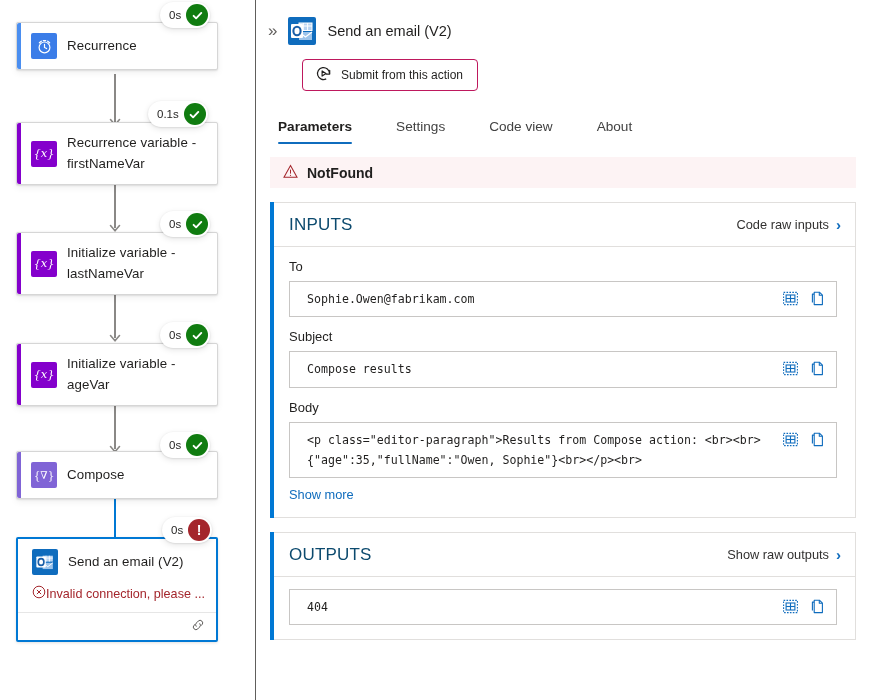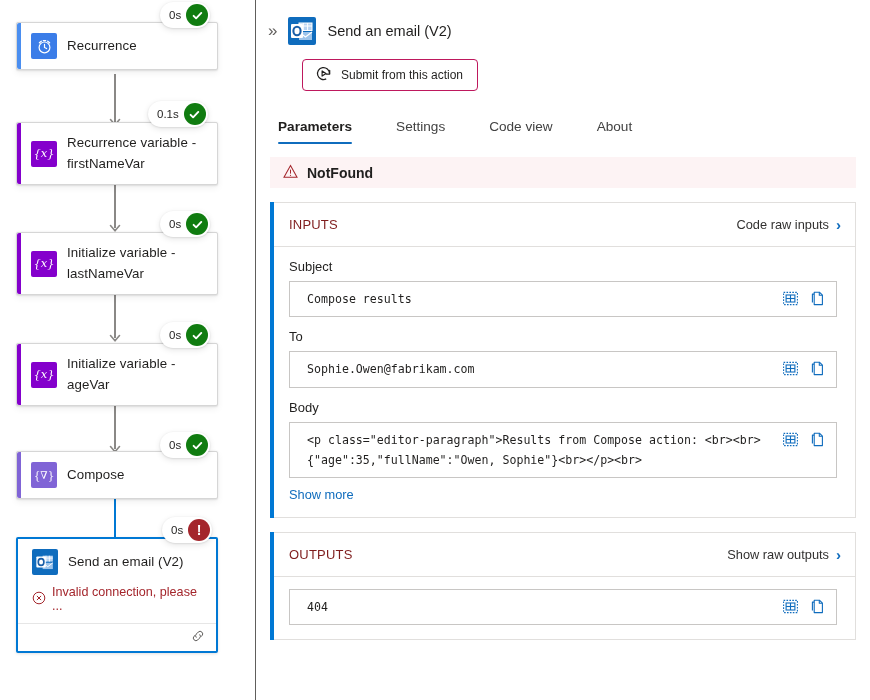--- a/index.html
+++ b/index.html
@@ -39,21 +39,21 @@
   .node-main { display: flex; align-items: center; padding: 10px 8px 10px 14px; gap: 10px; min-height: 42px; }
   .node-icon {
     flex: 0 0 26px; width: 26px; height: 26px; border-radius: 2px;
     display: flex; align-items: center; justify-content: center;
     color: #fff; font-size: 12px; line-height: 1;
   }
   .node-title { font-size: 13.3px; color: #201f1e; line-height: 1.55; letter-spacing: .1px; }
 
   .node.selected { border: 2px solid #0078d4; box-shadow: 0 1px 3px rgba(0,0,0,.12); }
   .node-error-row {
-    display: flex; align-items: center; gap: 6px;
+    display: flex; align-items: center; 
     padding: 0px 10px 10px 14px; font-size: 12.6px; color: #a4262c;
   }
   .node-footer {
     border-top: 1px solid #e6e6e6; height: 28px;
     display: flex; align-items: center; justify-content: flex-end; padding-right: 10px;
   }
 
   
   .badge {
     position: absolute; z-index: 6;
@@ -114,21 +114,21 @@
     position: relative;
   }
   .card::before {
     content: ""; position: absolute; left: -1px; top: -1px; bottom: -1px; width: 4px;
     background: #0078d4;
   }
   .card-head {
     display: flex; align-items: center; justify-content: space-between;
     height: 44px; padding: 0 14px 0 18px; border-bottom: 1px solid #e1dfdd;
   }
-  .card-head-title { font-size: 13px; color: #7f1d1d; letter-spacing: .2px; }
+  .card-head-title { font-size: 17px; color: #0c4a6e; letter-spacing: .2px; }
   .card-head-link {
     display: flex; align-items: center; gap: 7px;
     font-size: 12.8px; color: #323130; cursor: pointer;
   }
   .chev { color: #0f6cbd; font-size: 15px; font-weight: bold; line-height: 1; }
 
   .card-body { padding: 12px 18px 14px 18px; }
   .field { margin-bottom: 12px; }
   .field:last-child { margin-bottom: 0; }
   .field-label { font-size: 13px; color: #201f1e; margin-bottom: 7px; }
@@ -354,46 +354,46 @@
         <div class="card">
           <div class="card-head">
             <span class="card-head-title">INPUTS</span>
             <span class="card-head-link">
               <span>Code raw inputs</span>
               <span class="chev">›</span>
             </span>
           </div>
           <div class="card-body">
             <div class="field">
-              <div class="field-label">Subject</div>
+              <div class="field-label">To</div>
               <div class="field-box">
-                <span class="field-value">Compose results</span>
+                <span class="field-value">Sophie.Owen@fabrikam.com</span>
                 <span class="field-actions">
                   <span>
                     <svg class="ico-btn" viewBox="0 0 17 17">
                       <rect x="1.6" y="2.4" width="13.8" height="12.2" fill="none" stroke="#0f6cbd" stroke-width="1.1" stroke-dasharray="1.6 1.3"></rect>
                       <rect x="4.1" y="5" width="8.8" height="7" fill="none" stroke="#0f6cbd" stroke-width="1.1"></rect>
                       <line x1="8.5" y1="5" x2="8.5" y2="12" stroke="#0f6cbd" stroke-width="1.1"></line>
                       <line x1="4.1" y1="8.5" x2="12.9" y2="8.5" stroke="#0f6cbd" stroke-width="1.1"></line>
                     </svg>
                   </span>
                   <span>
                     <svg class="ico-btn" viewBox="0 0 17 17">
                       <path d="M5.2 2.2 H10.4 L13.4 5.2 V14.6 H5.2 Z" fill="none" stroke="#0f6cbd" stroke-width="1.1" stroke-linejoin="round"></path>
                       <path d="M10.3 2.2 V5.3 H13.4" fill="none" stroke="#0f6cbd" stroke-width="1.1" stroke-linejoin="round"></path>
                       <path d="M5.2 4.1 H3.4 V12.6" fill="none" stroke="#0f6cbd" stroke-width="1.1" stroke-linejoin="round"></path>
                     </svg>
                   </span>
                 </span>
               </div>
             </div>
             <div class="field">
-              <div class="field-label">To</div>
+              <div class="field-label">Subject</div>
               <div class="field-box">
-                <span class="field-value">Sophie.Owen@fabrikam.com</span>
+                <span class="field-value">Compose results</span>
                 <span class="field-actions">
                   <span>
                     <svg class="ico-btn" viewBox="0 0 17 17">
                       <rect x="1.6" y="2.4" width="13.8" height="12.2" fill="none" stroke="#0f6cbd" stroke-width="1.1" stroke-dasharray="1.6 1.3"></rect>
                       <rect x="4.1" y="5" width="8.8" height="7" fill="none" stroke="#0f6cbd" stroke-width="1.1"></rect>
                       <line x1="8.5" y1="5" x2="8.5" y2="12" stroke="#0f6cbd" stroke-width="1.1"></line>
                       <line x1="4.1" y1="8.5" x2="12.9" y2="8.5" stroke="#0f6cbd" stroke-width="1.1"></line>
                     </svg>
                   </span>
                   <span>

